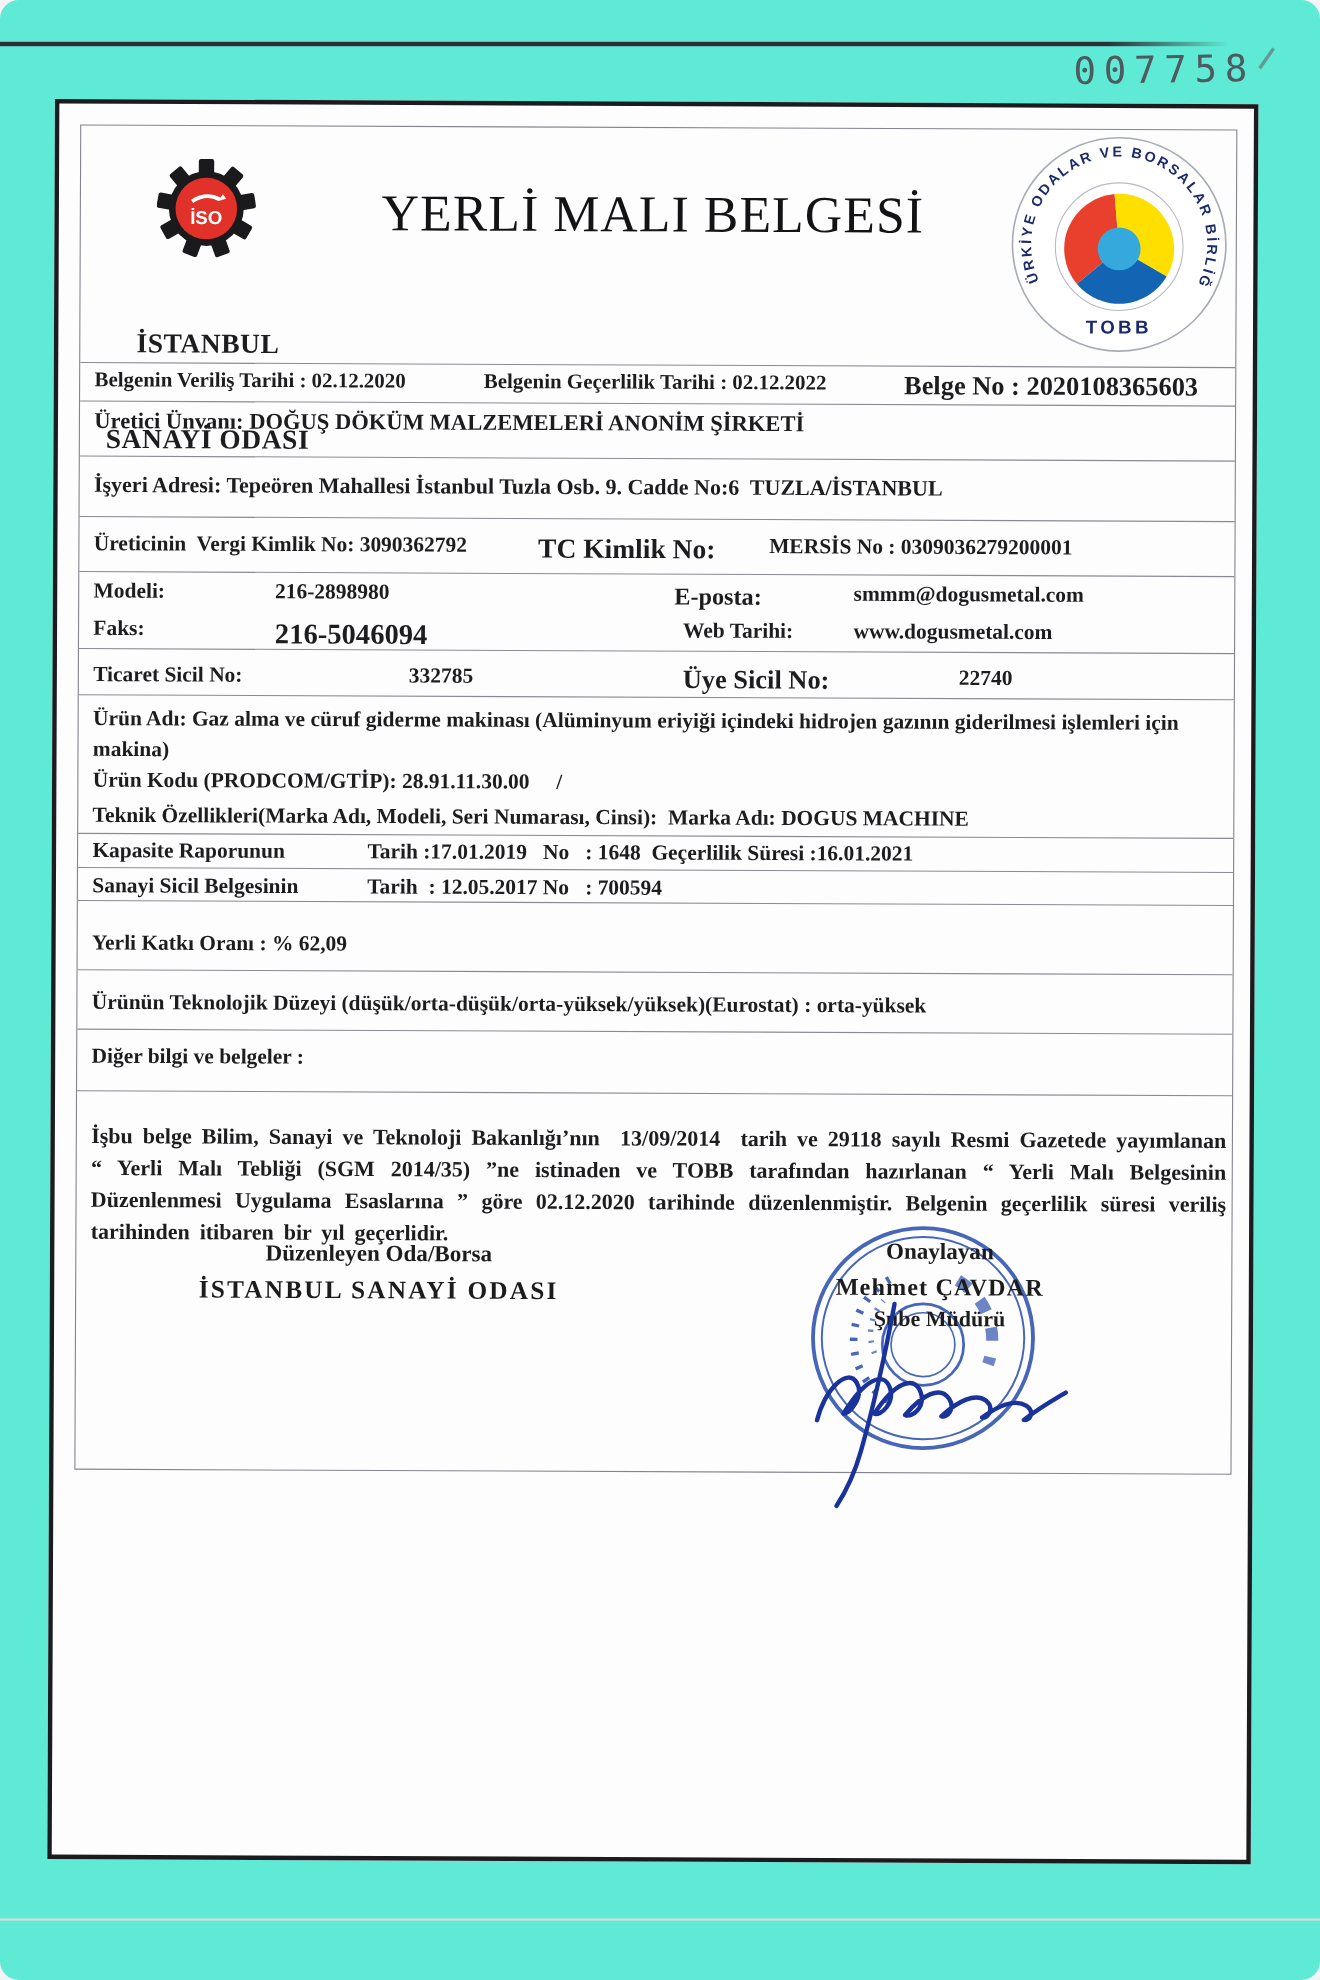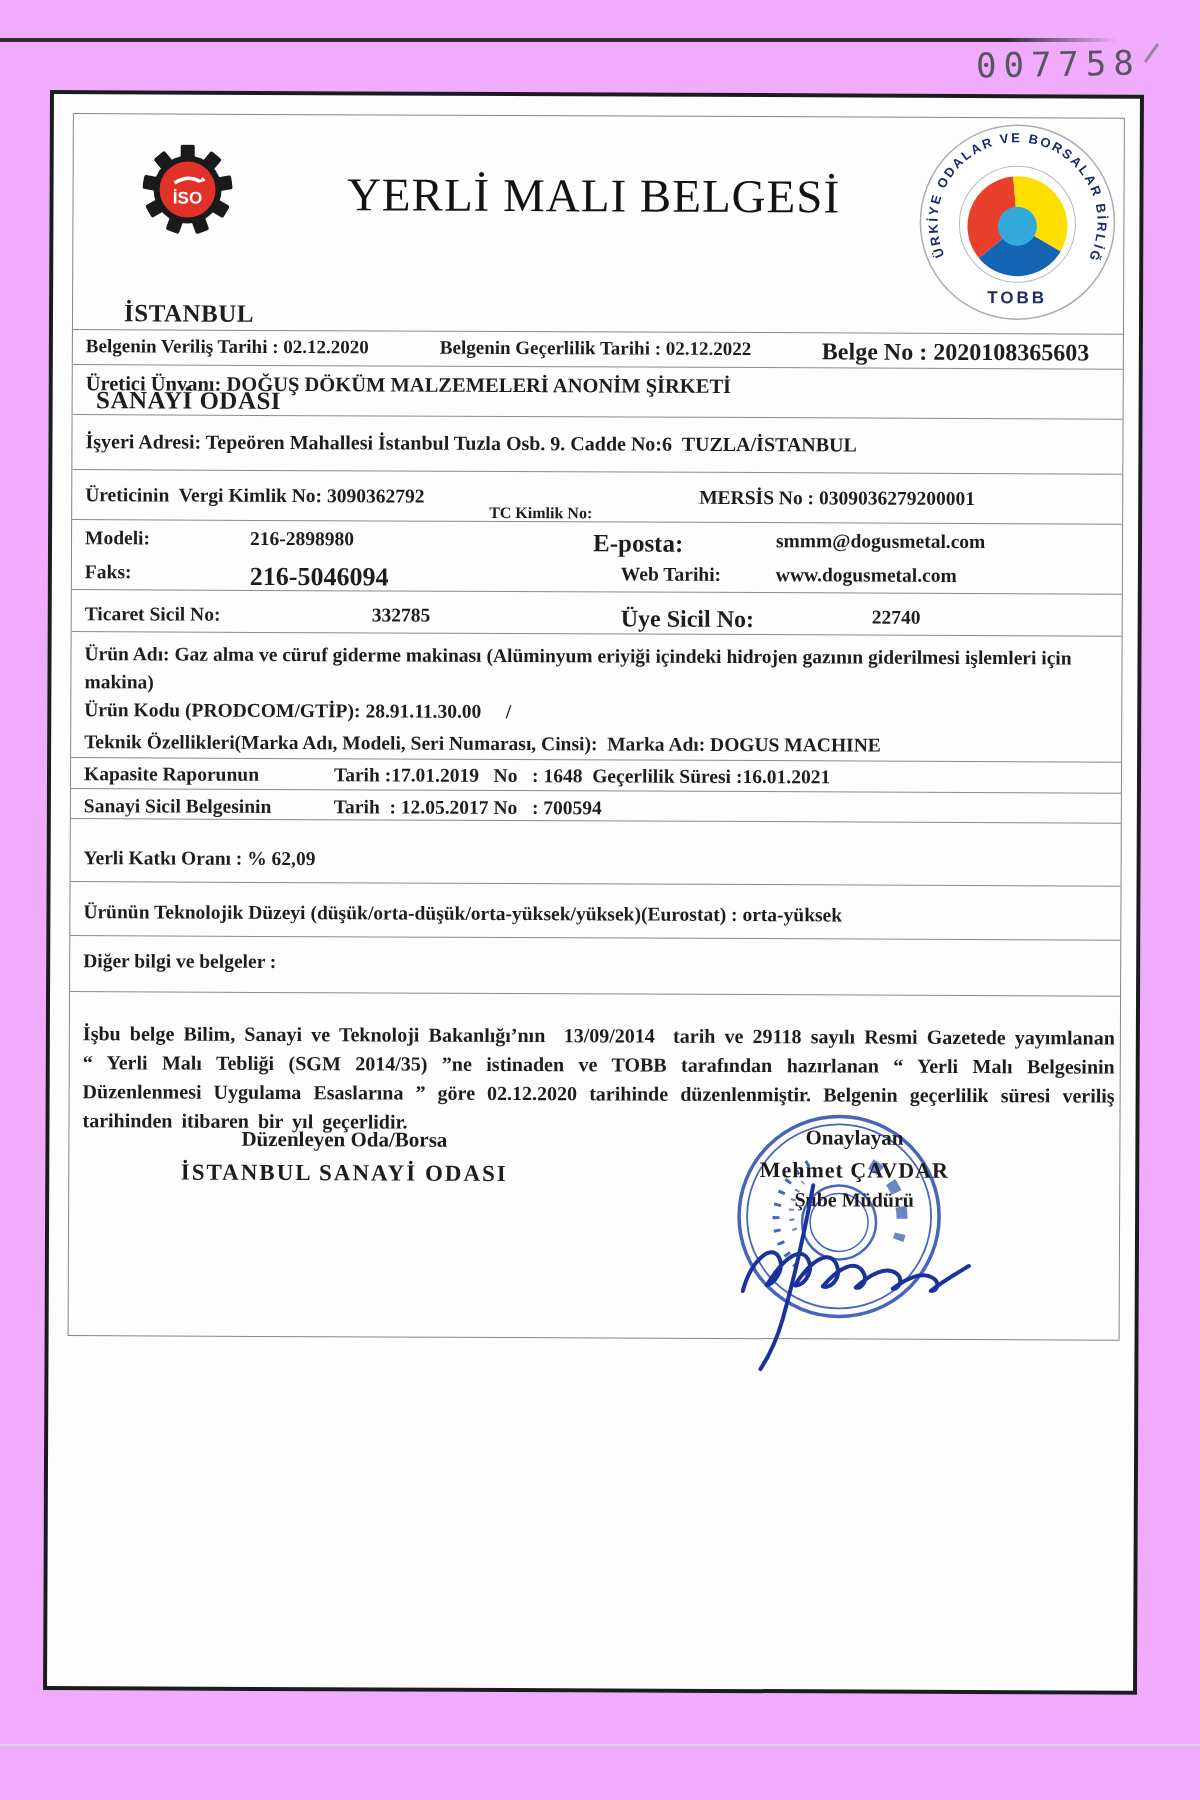--- a/index.html
+++ b/index.html
@@ -1,17 +1,17 @@
 <!DOCTYPE html>
 <html style="--border_black: #1b1b20; --stamp_blue: #2e52b0; --signature_blue: #1a339b; --iso_red: #e23128; --tobb_navy: #1b2a6b; --tobb_red: #e8402d; --tobb_yellow: #ffdf00; --tobb_blue: #1464b4; --tobb_lightblue: #35a9dc;"><head>
 <meta charset="utf-8">
 <style>
   html,body{margin:0;padding:0;background:#f4f4f6;}
-  .page{position:relative;width:1200px;height:1800px;background:#f0abfc;overflow:hidden;
-        font-family:"Liberation Serif", serif;color:#1c1c1c;}
+  .page{position:relative;width:1200px;height:1800px;background:#5eead4;overflow:hidden;
+        font-family:"Liberation Serif", serif;color:#1c1c1c;border-radius:17px;}
   .abs{position:absolute;}
   .t{position:absolute;white-space:pre-wrap;font-weight:bold;color:#1d1d1f;line-height:1.15;}
   
   .scan-top-line{left:0;top:38px;width:1118px;height:4px;
      background:linear-gradient(to right,#2e2e34 90%,rgba(46,46,52,0));}
   .scratch{left:1150px;top:42px;width:3px;height:22px;background:#6a6a72;opacity:.65;transform:rotate(35deg);}
   .serial{left:976px;top:44px;font-family:"DejaVu Sans Mono",monospace;font-size:34px;
      letter-spacing:7px;color:#4d4d57;opacity:.92;transform:rotate(-1deg);}
   .scan-bottom-line{left:0;top:1744px;width:1200px;height:2px;background:#d9d9df;}
   
@@ -112,26 +112,26 @@
 
       <span class="t" style="left:13px;top:221px;font-size:19px">Belgenin Veriliş Tarihi : 02.12.2020</span>
       <span class="t" style="left:367px;top:221px;font-size:19px">Belgenin Geçerlilik Tarihi : 02.12.2022</span>
       <span class="t" style="left:749px;top:221px;font-size:24px">Belge No : 2020108365603</span>
 
       <span class="t" style="left:13px;top:258px;font-size:20.5px">Üretici Ünvanı: DOĞUŞ DÖKÜM MALZEMELERİ ANONİM ŞİRKETİ</span>
 
       <span class="t" style="left:13px;top:316px;font-size:20px">İşyeri Adresi: Tepeören Mahallesi İstanbul Tuzla Osb. 9. Cadde No:6  TUZLA/İSTANBUL</span>
 
       <span class="t" style="left:13px;top:370px;font-size:19.5px">Üreticinin  Vergi Kimlik No: 3090362792</span>
-      <span class="t" style="left:417px;top:388px;font-size:16px">TC Kimlik No:</span>
+      <span class="t" style="left:417px;top:370px;font-size:25px">TC Kimlik No:</span>
       <span class="t" style="left:627px;top:370px;font-size:19.5px">MERSİS No : 0309036279200001</span>
 
       <span class="t" style="left:13px;top:413px;font-size:19.5px">Modeli:</span>
       <span class="t" style="left:178px;top:413px;font-size:19.5px">216-2898980</span>
-      <span class="t" style="left:521px;top:413px;font-size:25px">E-posta:</span>
+      <span class="t" style="left:541px;top:413px;font-size:22px">E-posta:</span>
       <span class="t" style="left:704px;top:413px;font-size:19.5px">smmm@dogusmetal.com</span>
       <span class="t" style="left:13px;top:447px;font-size:19.5px">Faks:</span>
       <span class="t" style="left:178px;top:447px;font-size:26px">216-5046094</span>
       <span class="t" style="left:549px;top:447px;font-size:19.5px">Web Tarihi:</span>
       <span class="t" style="left:704px;top:447px;font-size:19.5px">www.dogusmetal.com</span>
 
       <span class="t" style="left:13px;top:489px;font-size:19.5px">Ticaret Sicil No:</span>
       <span class="t" style="left:300px;top:489px;font-size:19.5px">332785</span>
       <span class="t" style="left:549px;top:489px;font-size:24px">Üye Sicil No:</span>
       <span class="t" style="left:800px;top:489px;font-size:19.5px">22740</span>

